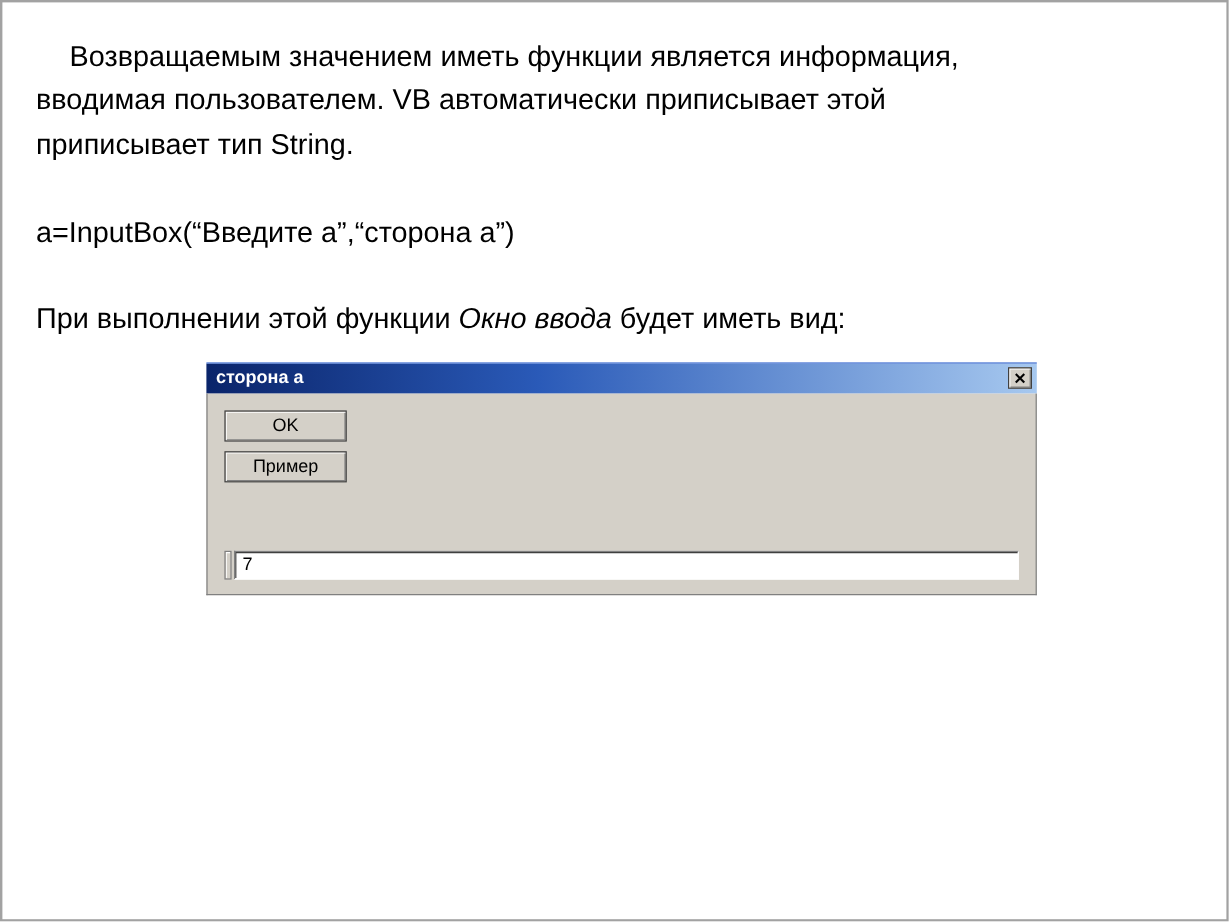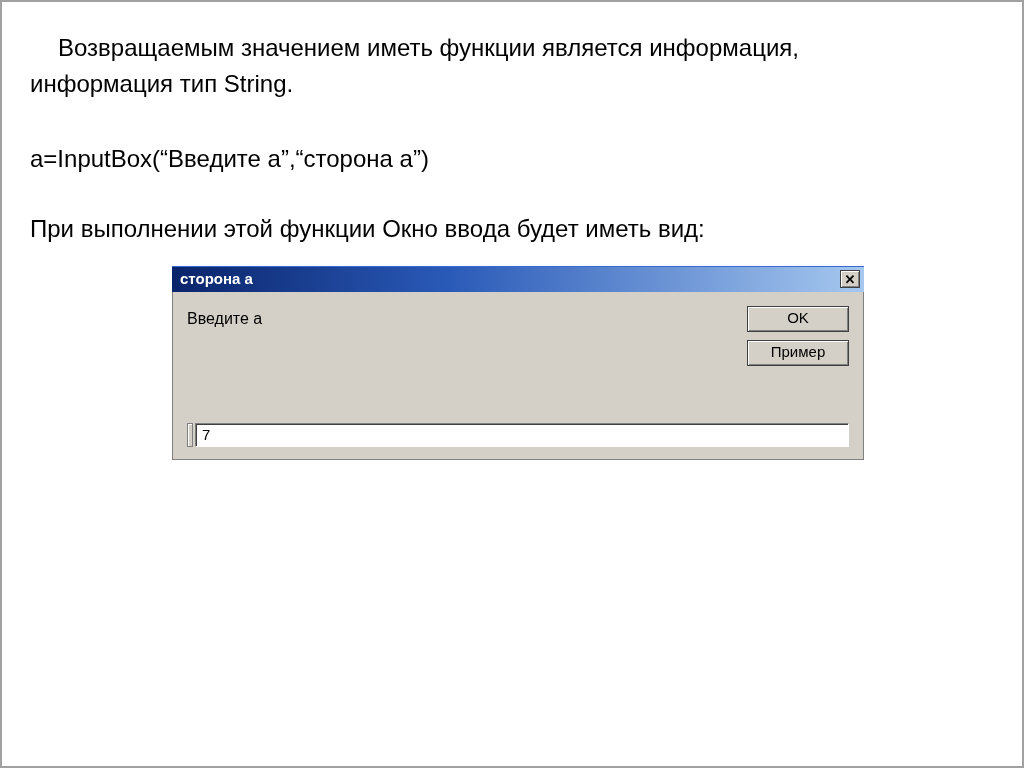--- a/index.html
+++ b/index.html
@@ -19,21 +19,21 @@
     position: relative;
     font-size: 24px;
     line-height: 1.35;
     color: #000;
   }
   .para-indent { text-indent: 28px; margin: 0 0 4px 0; }
   .para { margin: 0 0 4px 0; }
   .gap-sm { height: 24px; }
   .gap-md { height: 32px; }
   .code-line { margin: 6px 0; }
-  .italic { }
+  .italic { font-style: italic; }
   .bold { font-weight: bold; }
 
   
   .dialog-wrap {
     width: 704px;
     margin: 20px auto 13px auto;
     padding-left: 12px;
   }
   .dialog {
     width: 100%;
@@ -118,21 +118,22 @@
     font-family: Tahoma, Arial, sans-serif;
     outline: none;
   }
 </style>
 </head>
 <body>
 
 <div class="page">
 
   <p class="para-indent">Возвращаемым значением иметь функции является информация,</p>
-  <p class="para">информация тип String.</p>
+  <p class="para">вводимая пользователем. VB автоматически приписывает этой</p>
+  <p class="para">приписывает тип String.</p>
 
   <div class="gap-md"></div>
 
   <p class="code-line">a=InputBox(“Введите а”,“сторона а”)</p>
 
   <div class="gap-md"></div>
 
   <p class="para">
     <span>При выполнении этой функции </span><span class="italic">Окно ввода</span><span> будет иметь вид:</span>
   </p>
@@ -140,21 +141,20 @@
   <div class="dialog-wrap">
     <div class="dialog">
       <div class="titlebar">
         <span class="title-text">сторона а</span>
         <div class="close-btn">
           <span>✕</span>
         </div>
       </div>
       <div class="dialog-body">
         <div class="prompt-row">
-          <div class="prompt-text">Введите а</div>
           <div class="btn-col">
             <div class="win-btn">OK</div>
             <div class="win-btn">Пример</div>
           </div>
         </div>
         <div class="input-row">
           <div class="input-handle"></div>
           <input class="text-input" type="text" value="7" style="">
         </div>
       </div>

